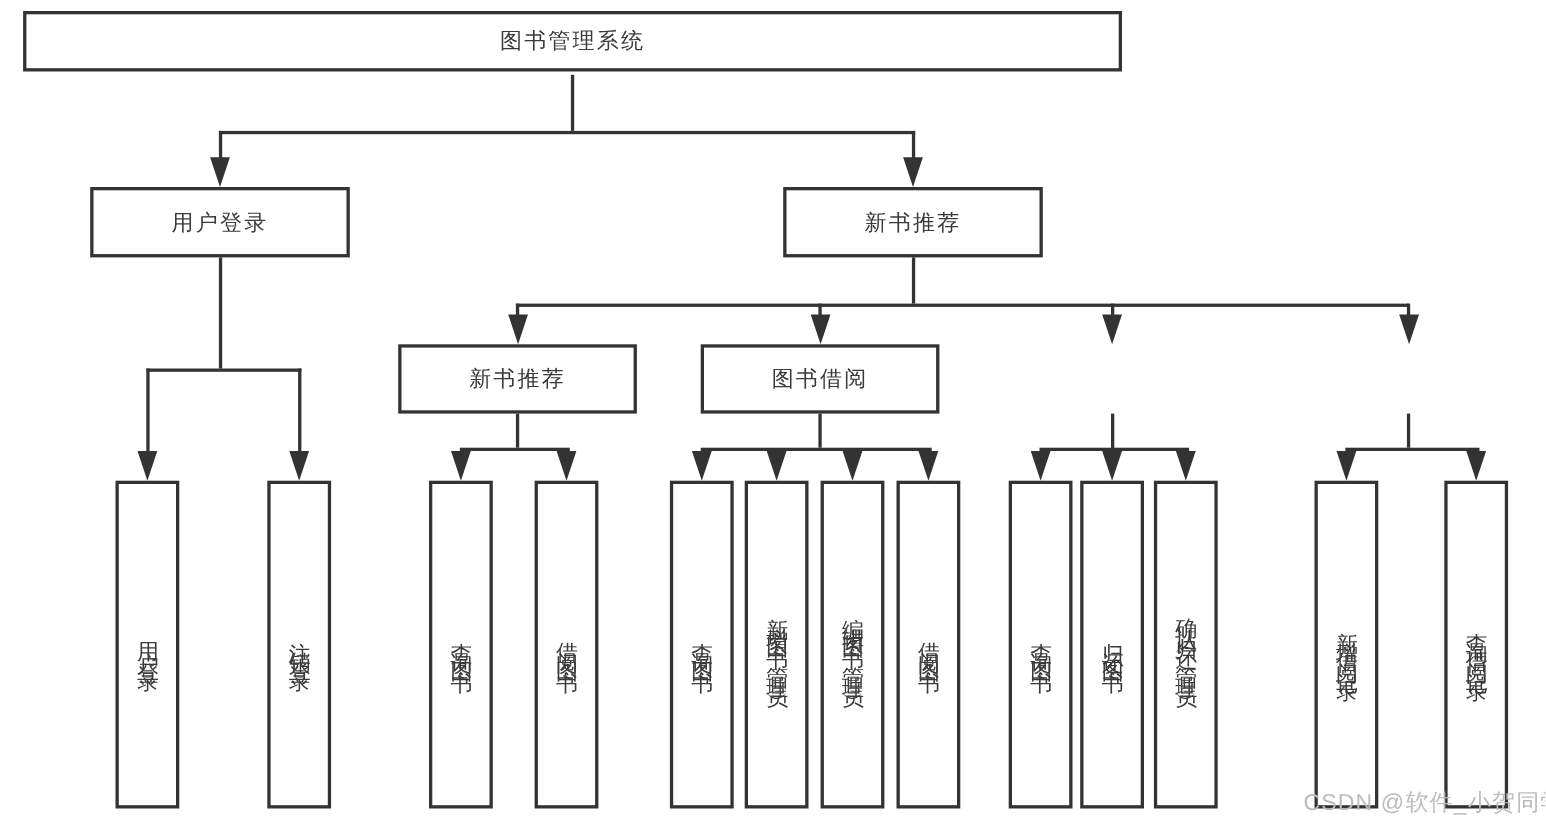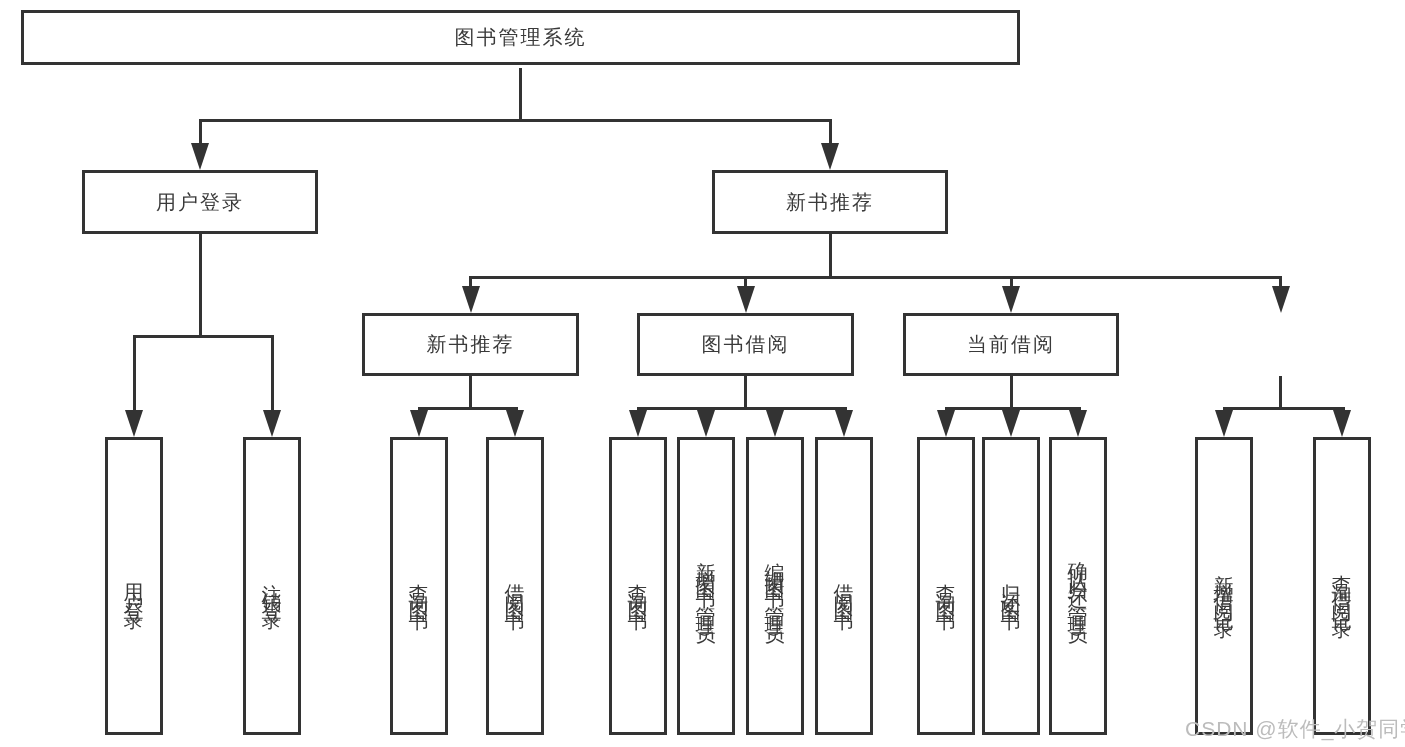--- a/index.html
+++ b/index.html
@@ -52,21 +52,20 @@
   <div class="v" style="left:744px;top:276px;width:3px;height:12px;"></div>
   <div class="v" style="left:1010px;top:276px;width:3px;height:12px;"></div>
   <div class="v" style="left:1279px;top:276px;width:3px;height:12px;"></div>
   <div class="arr" style="left:462px;top:286px;"></div>
   <div class="arr" style="left:737px;top:286px;"></div>
   <div class="arr" style="left:1002px;top:286px;"></div>
   <div class="arr" style="left:1272px;top:286px;"></div>
 
   <div class="node" style="left:362px;top:313px;width:217px;height:63px;">新书推荐</div>
   <div class="node" style="left:637px;top:313px;width:217px;height:63px;text-align:right;">图书借阅</div>
-  <div class="node" style="left:903px;top:313px;width:216px;height:63px;">当前借阅</div>
 
   <div class="v" style="left:469px;top:376px;width:3px;height:31px;"></div>
   <div class="h" style="left:418px;top:407px;width:100px;height:3px;"></div>
   <div class="arr" style="left:410px;top:410px;"></div>
   <div class="arr" style="left:506px;top:410px;"></div>
 
   <div class="v" style="left:744px;top:376px;width:3px;height:31px;"></div>
   <div class="h" style="left:637px;top:407px;width:210px;height:3px;"></div>
   <div class="arr" style="left:629px;top:410px;"></div>
   <div class="arr" style="left:697px;top:410px;"></div>

